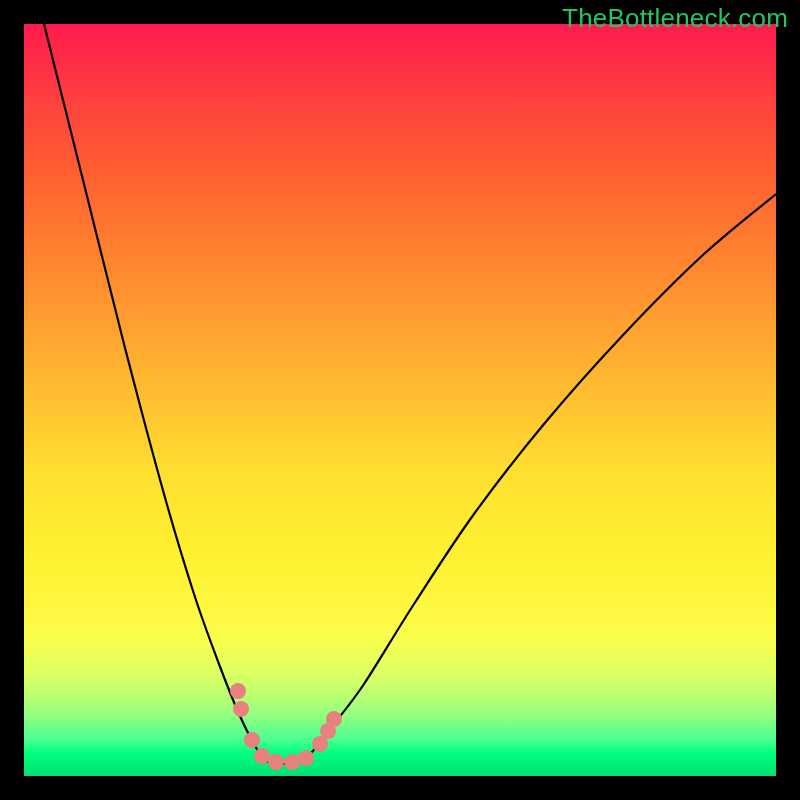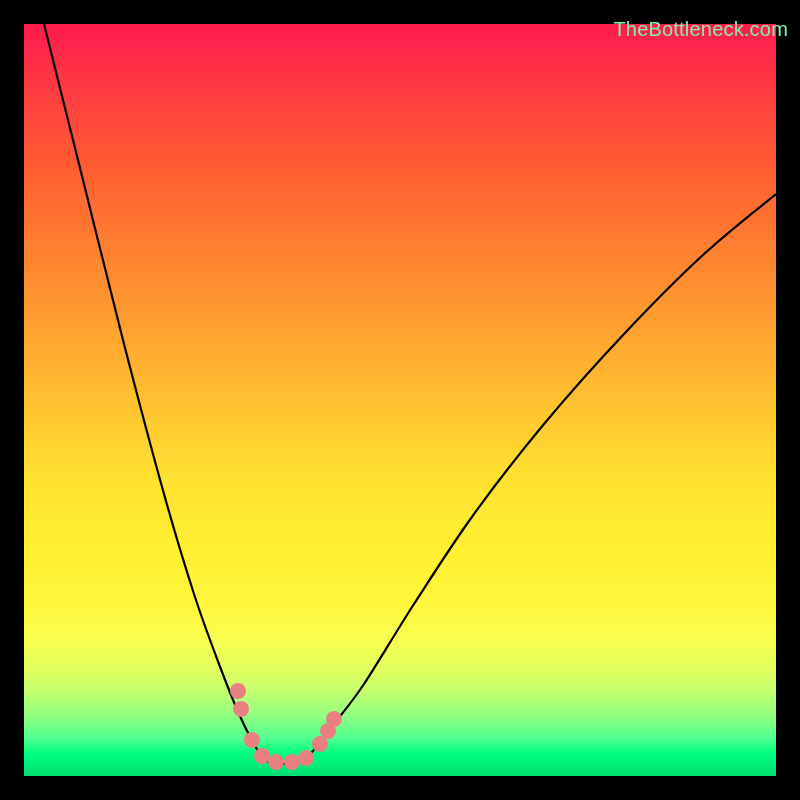--- a/index.html
+++ b/index.html
@@ -32,24 +32,24 @@
       #e0ff60 86%,
       #c0ff70 89%,
       #90ff80 92%,
       #50ff90 95%,
       #00ff80 97%,
       #00e070 100%
     );
   }
   .watermark {
     position: absolute;
-    top: 18px;
+    top: 3px;
     right: 12px;
-    color: #86efac;
-    font-size: 20px;
+    color: #22c55e;
+    font-size: 26px;
     font-weight: 500;
     letter-spacing: 0.2px;
     z-index: 10;
   }
   svg.curve {
     position: absolute;
     left: 24px;
     top: 24px;
     width: 752px;
     height: 752px;

